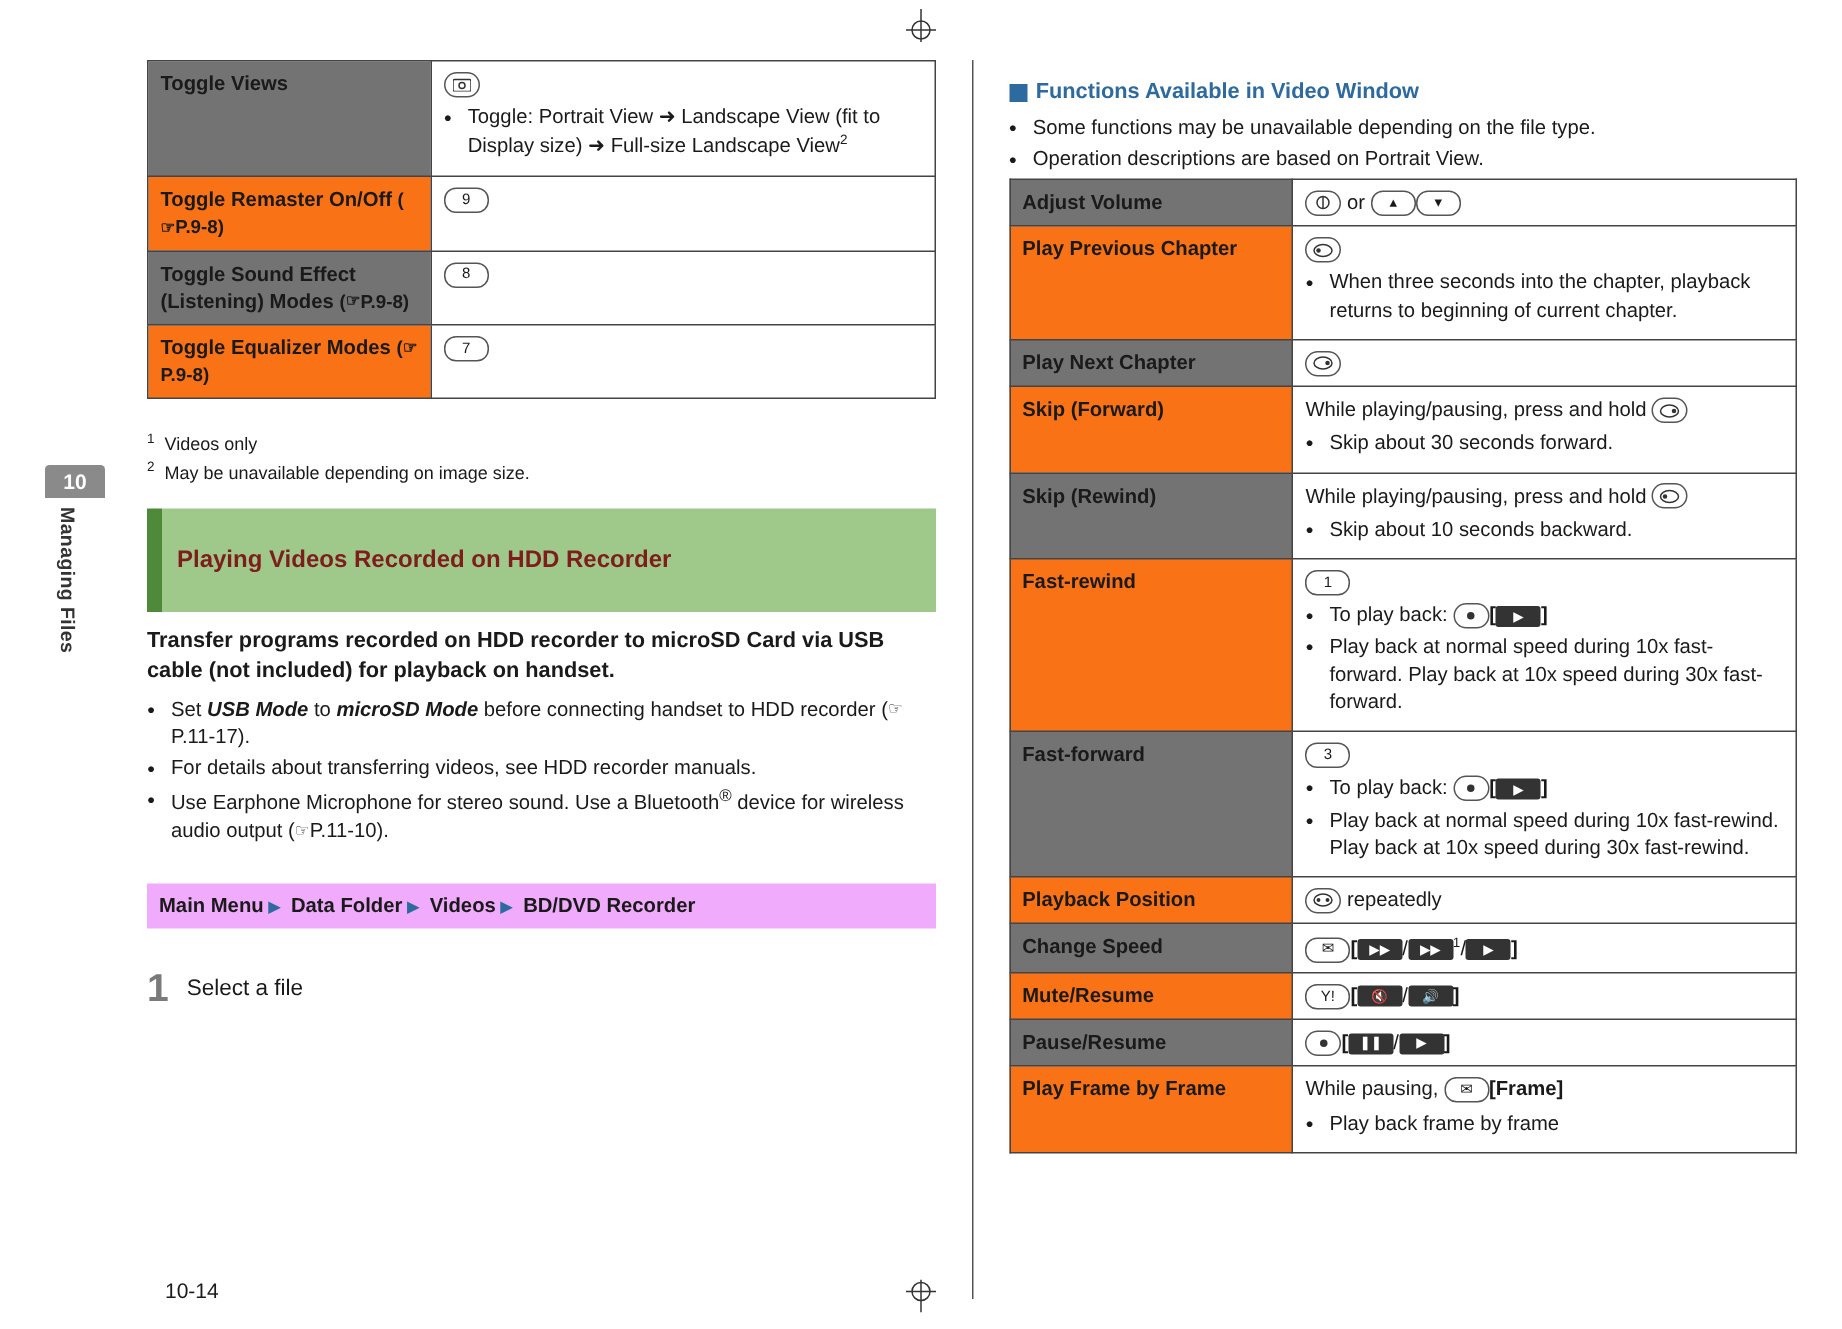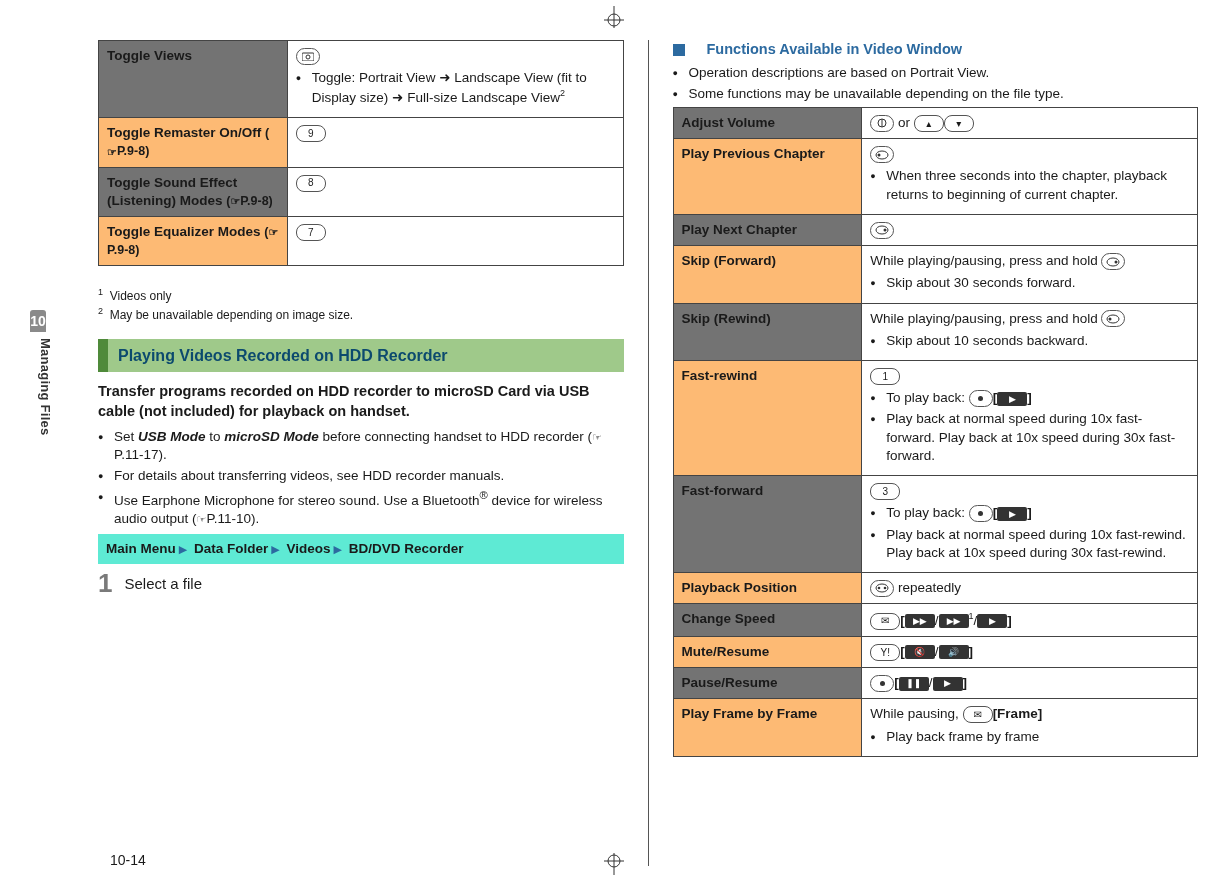--- a/index.html
+++ b/index.html
@@ -3,48 +3,48 @@
 <meta charset="utf-8">
 <style>
   html,body{margin:0;padding:0;background:#fff;color:#1a1a1a;font-family:"Helvetica Neue",Arial,sans-serif;font-size:14px;line-height:1.35;}
   .page{width:1228px;height:886px;position:relative;box-sizing:border-box;padding:40px 30px 20px 30px;}
   .cropmark{position:absolute;color:#333;}
   .cm-top{left:50%;top:6px;transform:translateX(-50%);}
   .cm-bottom{left:50%;bottom:6px;transform:translateX(-50%);}
   .columns{display:flex;gap:22px;height:100%;}
   .left-rail{width:46px;flex:none;position:relative;}
   .tab{position:absolute;top:270px;left:0;}
-  .tab-num{background:#8a8a8a;color:#fff;font-weight:700;font-size:14px;width:16px;height:22px;display:flex;align-items:center;justify-content:center;border-radius:3px 3px 0 0;}
+  .tab-num{background:#8a8a8a;color:#fff;font-weight:700;font-size:14px;width:40px;height:22px;display:flex;align-items:center;justify-content:center;border-radius:3px 3px 0 0;}
   .tab-label{writing-mode:vertical-rl;font-size:13px;font-weight:600;color:#333;padding:6px 0 0 6px;letter-spacing:.02em;}
   .col{flex:1;min-width:0;}
   .divider{width:1px;background:#555;flex:none;margin:0 2px;}
   table.functable{width:100%;border-collapse:collapse;font-size:13.5px;}
   table.functable td,table.functable th{border:1px solid #444;padding:6px 8px;vertical-align:top;text-align:left;}
   table.functable th{background:#737373;font-weight:700;width:36%;}
-  table.functable tr.shade th{background:#fdba74;}
+  table.functable tr.shade th{background:#f97316;}
   .keycap{display:inline-flex;align-items:center;justify-content:center;min-width:22px;height:15px;border:1px solid #555;border-radius:8px;font-size:10px;padding:0 3px;vertical-align:middle;background:#fff;}
   .keybox{display:inline-flex;align-items:center;justify-content:center;width:30px;height:14px;background:#333;color:#fff;font-size:9px;border-radius:2px;vertical-align:middle;}
   .navpad{display:inline-flex;width:22px;height:15px;border:1px solid #555;border-radius:9px;align-items:center;justify-content:center;font-size:9px;vertical-align:middle;background:#fff;}
   .dotpad{width:5px;height:5px;border-radius:50%;background:#333;}
   ul.bullets{list-style:none;padding:0;margin:4px 0;}
   ul.bullets>li{position:relative;padding-left:16px;margin:3px 0;font-size:13.5px;}
   ul.bullets>li:before{content:"●";position:absolute;left:0;top:0;font-size:9px;line-height:18px;}
   .footnotes{font-size:12px;margin-top:20px;}
   .footnotes sup{font-size:9px;vertical-align:super;}
   .section-hdr{display:flex;margin:16px 0 10px 0;}
   .section-hdr .bar{width:10px;background:#4f8a3a;}
-  .section-hdr .title{flex:1;background:#9fc98a;color:#0c4a6e;font-weight:700;font-size:16px;padding:6px 10px;}
+  .section-hdr .title{flex:1;background:#9fc98a;color:#7f1d1d;font-weight:700;font-size:16px;padding:24px 10px;}
   .lead{font-weight:700;font-size:14.5px;margin:0 0 6px 0;}
-  .navpath{background:#5eead4;padding:6px 8px;font-size:13.5px;margin:6px 0;}
+  .navpath{background:#f0abfc;padding:6px 8px;font-size:13.5px;margin:26px 0;}
   .navpath b{font-weight:700;}
   .tri{color:#2c6aa0;font-size:11px;padding:0 3px;}
   .step{display:flex;gap:12px;align-items:flex-start;margin:6px 0;}
   .step-num{font-size:26px;font-weight:700;color:#7a7a7a;line-height:1;}
   .step-text{font-size:15px;padding-top:4px;}
-  .subhdr{display:flex;align-items:center;gap:22px;margin:0 0 4px 0;}
+  .subhdr{display:flex;align-items:center;gap:6px;margin:12px 0 4px 0;}
   .sq{width:12px;height:12px;background:#2c6aa0;flex:none;}
   .subhdr .t{font-weight:700;color:#2c6aa0;font-size:14.5px;}
   .pagenum{position:absolute;bottom:16px;left:110px;font-size:14px;}
   .ptr{display:inline-block;font-size:11px;vertical-align:middle;}
   .smallref{font-size:12.5px;}
   .rowicons{white-space:nowrap;}
   sup.fn{font-size:9px;vertical-align:super;}
 </style>
 </head>
 <body>
@@ -146,22 +146,22 @@
 
     <div class="divider"></div>
 
     <div class="col">
 
       <div class="subhdr">
         <div class="sq"></div>
         <div class="t">Functions Available in Video Window</div>
       </div>
       <ul class="bullets">
+        <li>Some functions may be unavailable depending on the file type.</li>
         <li>Operation descriptions are based on Portrait View.</li>
-        <li>Some functions may be unavailable depending on the file type.</li>
       </ul>
 
       <table class="functable">
         <tbody>
             <tr>
           <th>Adjust Volume</th>
           <td class="rowicons">
             <span class="navpad">
                   <svg width="10" height="10">
                     <circle cx="5" cy="5" r="4" fill="none" stroke="#333"></circle>

